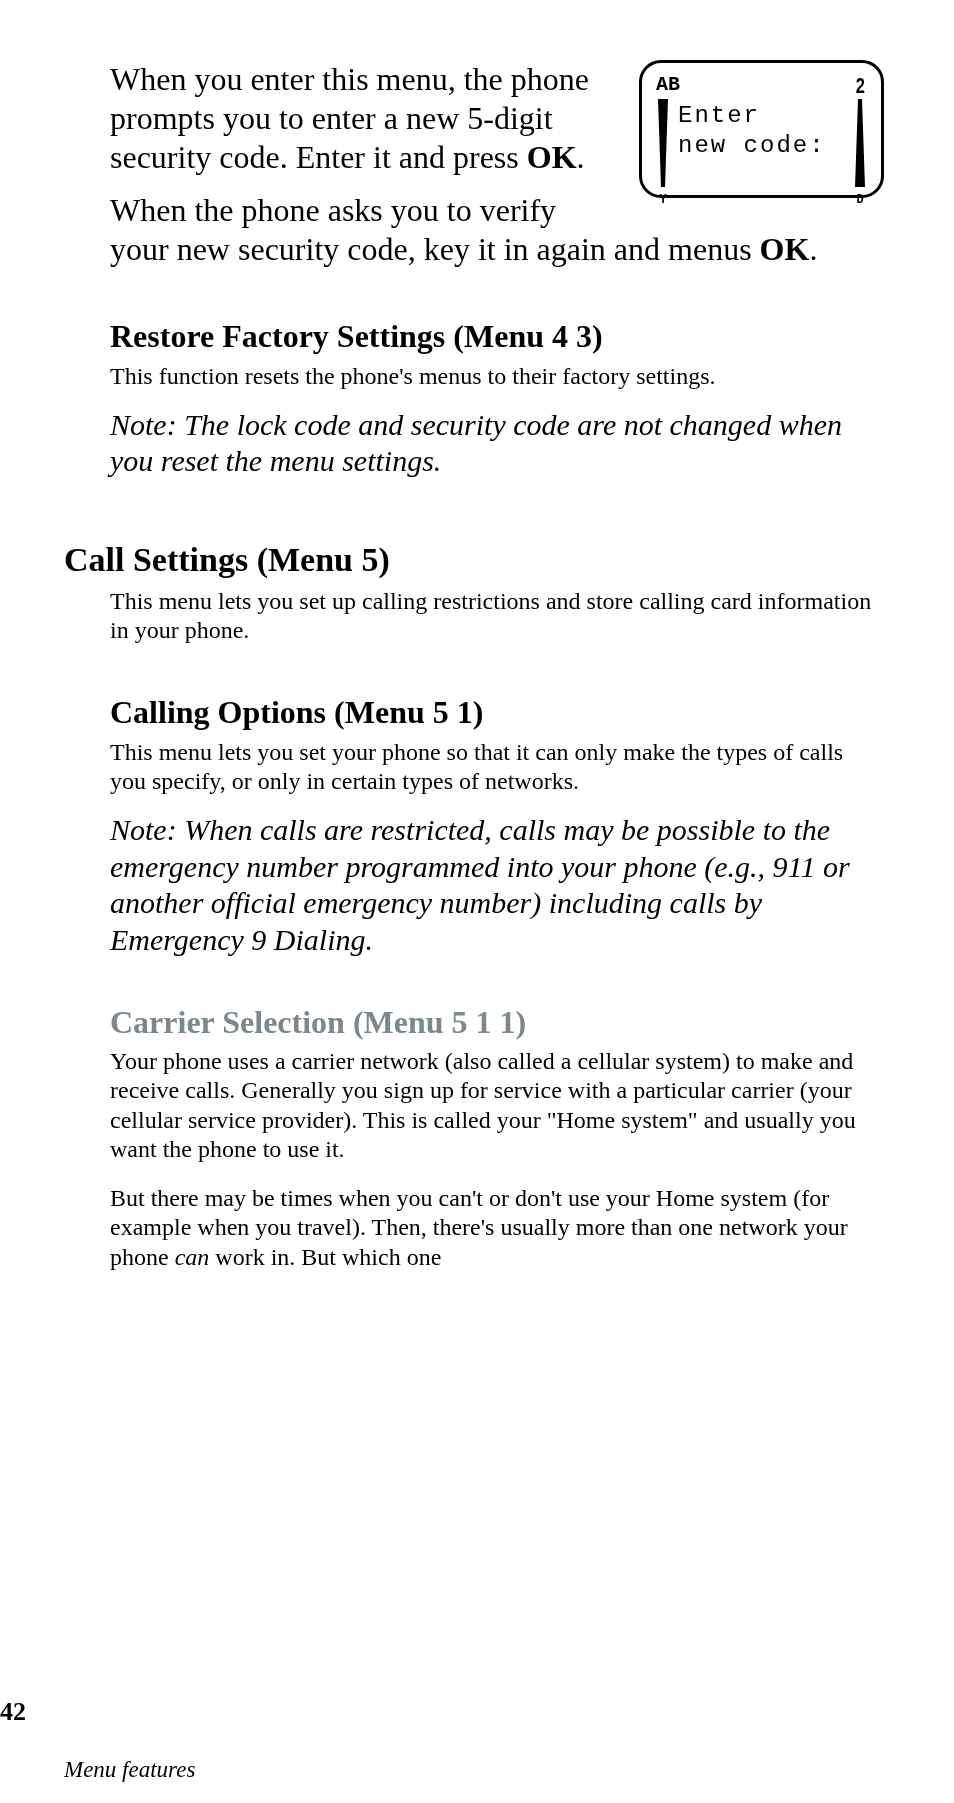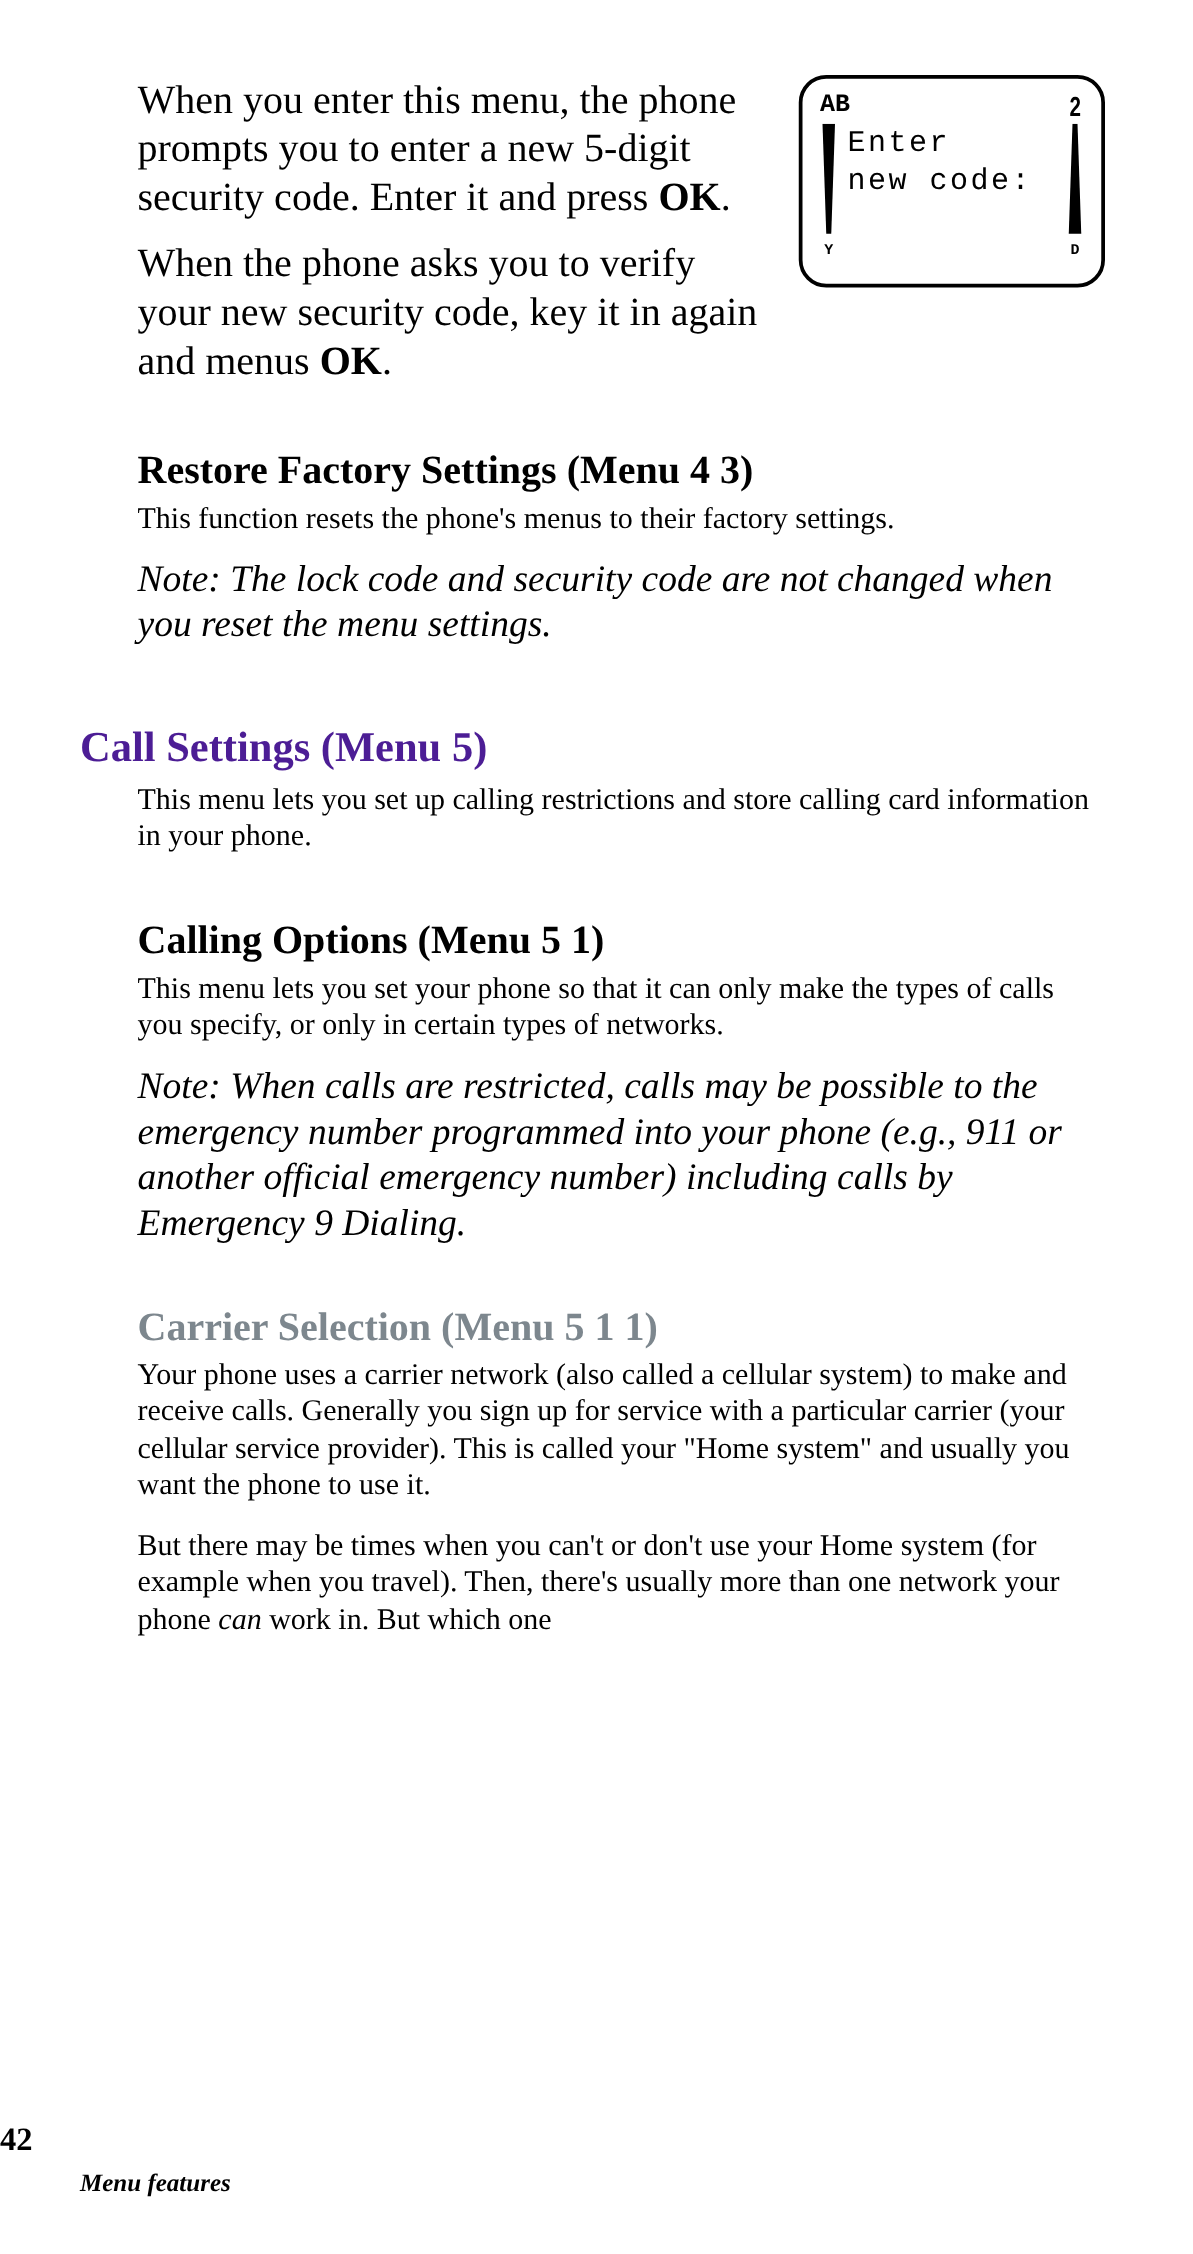--- a/index.html
+++ b/index.html
@@ -17,21 +17,21 @@
   .content {
     padding: 60px 70px 40px 110px;
   }
   .p1-wrap {
     overflow: hidden;
     margin-bottom: 10px;
   }
   .phone-screen {
     float: right;
     width: 245px;
-    height: 170px;
+    height: 138px;
     border: 3px solid #000;
     border-radius: 22px;
     margin: 0 0 12px 18px;
     padding: 12px 14px 8px 14px;
     box-sizing: border-box;
     position: relative;
   }
   .phone-topline {
     display: flex;
     justify-content: space-between;
@@ -94,21 +94,21 @@
   .para.after { margin-top: 14px; }
   .heading-bold {
     font-size: 32px;
     font-weight: bold;
     margin-top: 48px;
     line-height: 1.2;
   }
   .heading-blue {
     font-size: 34px;
     font-weight: bold;
-    color: #4c1d95;
+    color: #000000;
     margin-top: 60px;
     margin-left: -46px;
     line-height: 1.2;
   }
   .heading-gray {
     font-size: 32px;
     font-weight: bold;
     color: #7d878e;
     margin-top: 44px;
     line-height: 1.2;
@@ -128,25 +128,25 @@
     position: absolute;
     bottom: 76px;
     left: 0;
     width: 100%;
     text-align: left;
     font-weight: bold;
     font-size: 26px;
   }
   .footer-label {
     position: absolute;
-    bottom: 44px;
+    bottom: 20px;
     left: 64px;
     font-style: italic;
-    font-weight: bold;
-    font-size: 20px;
+    font-weight: normal;
+    font-size: 23px;
   }
   strong { font-weight: bold; font-style: normal; }
   em.inline { font-style: italic; }
 </style>
 </head>
 <body>
 
 <div class="content">
 
   <div class="p1-wrap">

